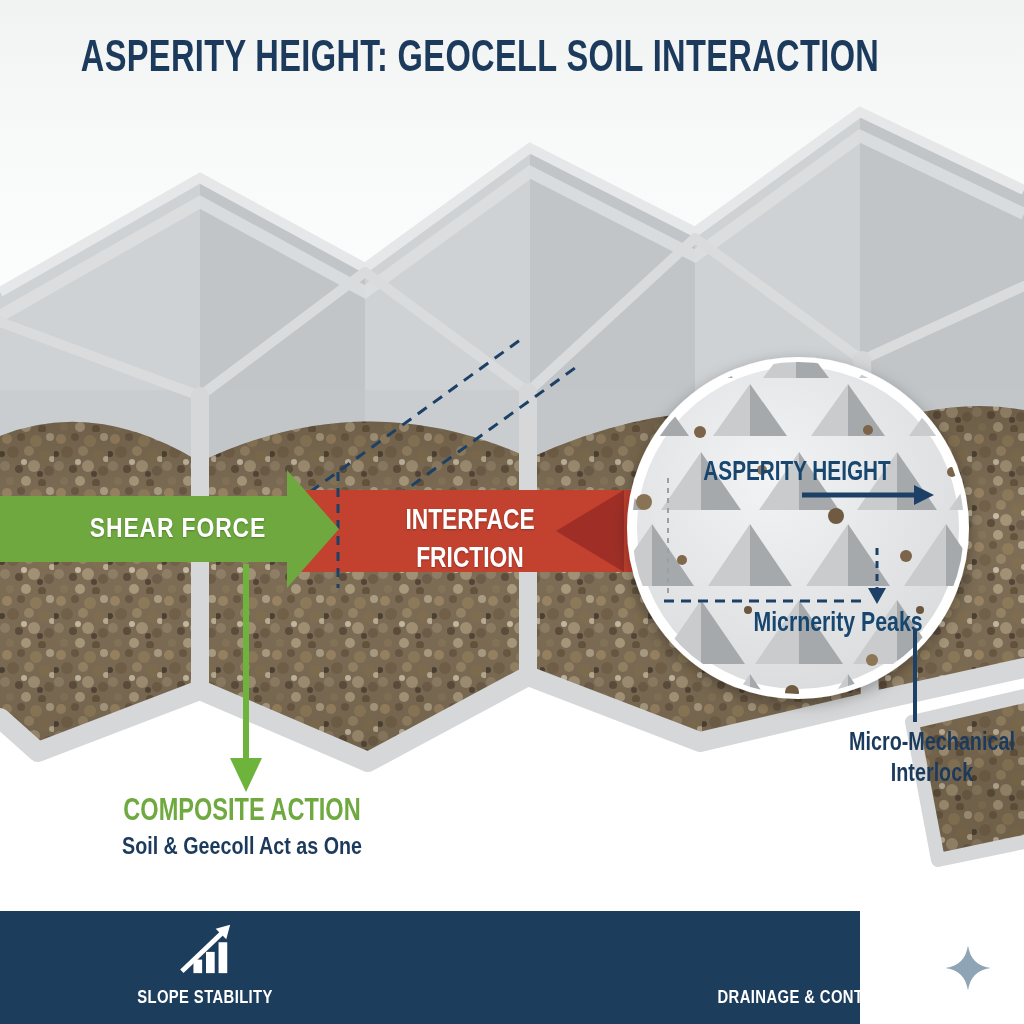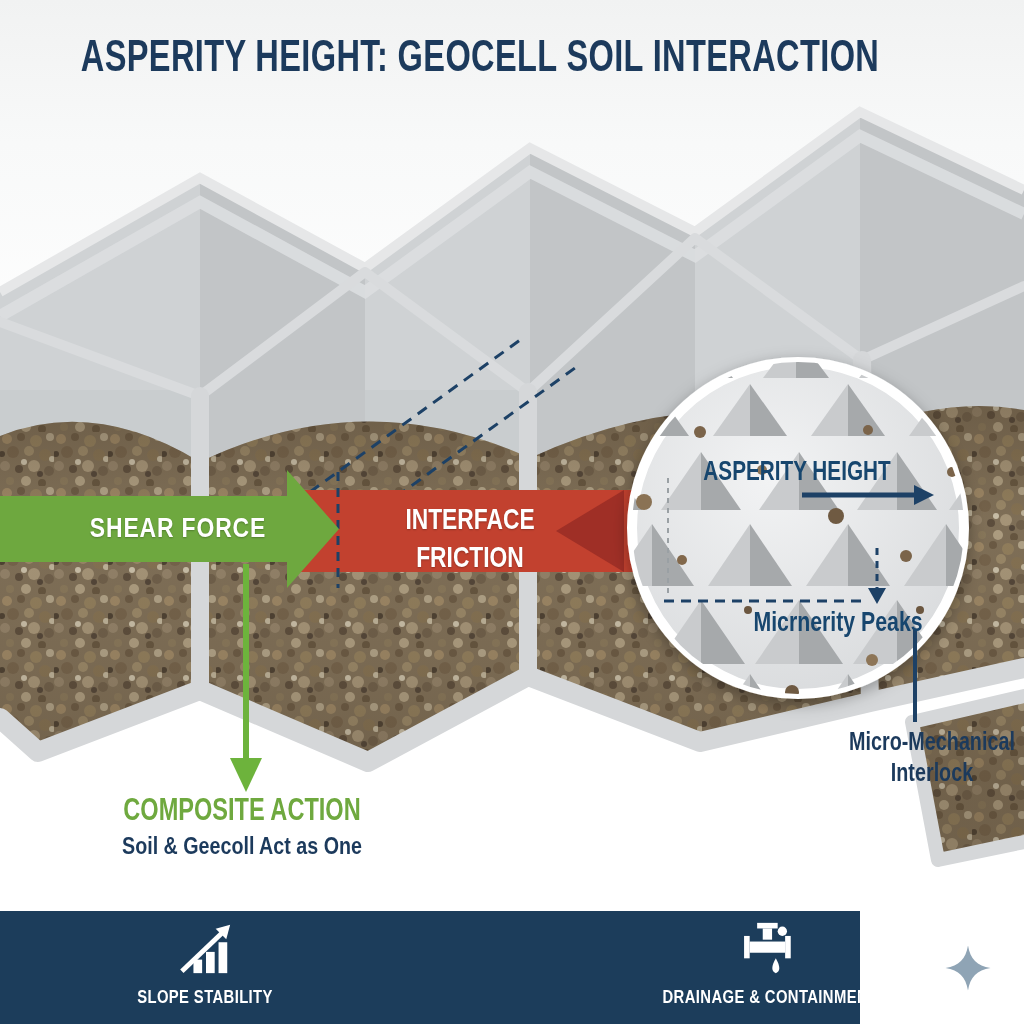--- a/index.html
+++ b/index.html
@@ -244,21 +244,21 @@
         <rect x="20" y="40" width="9" height="14" fill="#fff"></rect>
         <rect x="33" y="32" width="9" height="22" fill="#fff"></rect>
         <rect x="46" y="22" width="9" height="32" fill="#fff"></rect>
         <path d="M8,52 L52,10" stroke="#fff" stroke-width="5" fill="none"></path>
         <polygon points="58,4 43,8 54,19" fill="#fff"></polygon>
       </svg>
       <div class="f-label">SLOPE STABILITY</div>
     </div>
 
 
-    <div class="f-item" style="left:770px;">
+    <div class="f-item" style="left:825px;align-items:flex-end;">
       <svg class="f-icon" width="62" height="56" viewBox="0 0 64 60">
         <rect x="18" y="2" width="22" height="6" fill="#fff"></rect>
         <circle cx="45" cy="11" r="5" fill="#fff"></circle>
         <rect x="24" y="8" width="10" height="12" fill="#fff"></rect>
         <rect x="4" y="16" width="6" height="24" fill="#fff"></rect>
         <rect x="10" y="22" width="38" height="12" fill="#fff"></rect>
         <rect x="48" y="16" width="6" height="24" fill="#fff"></rect>
         <path d="M38,40 C33,49 33,54 38,56 C43,54 43,49 38,40 Z" fill="#fff"></path>
       </svg>
       <div class="f-label">DRAINAGE &amp; CONTAINMENT</div>

